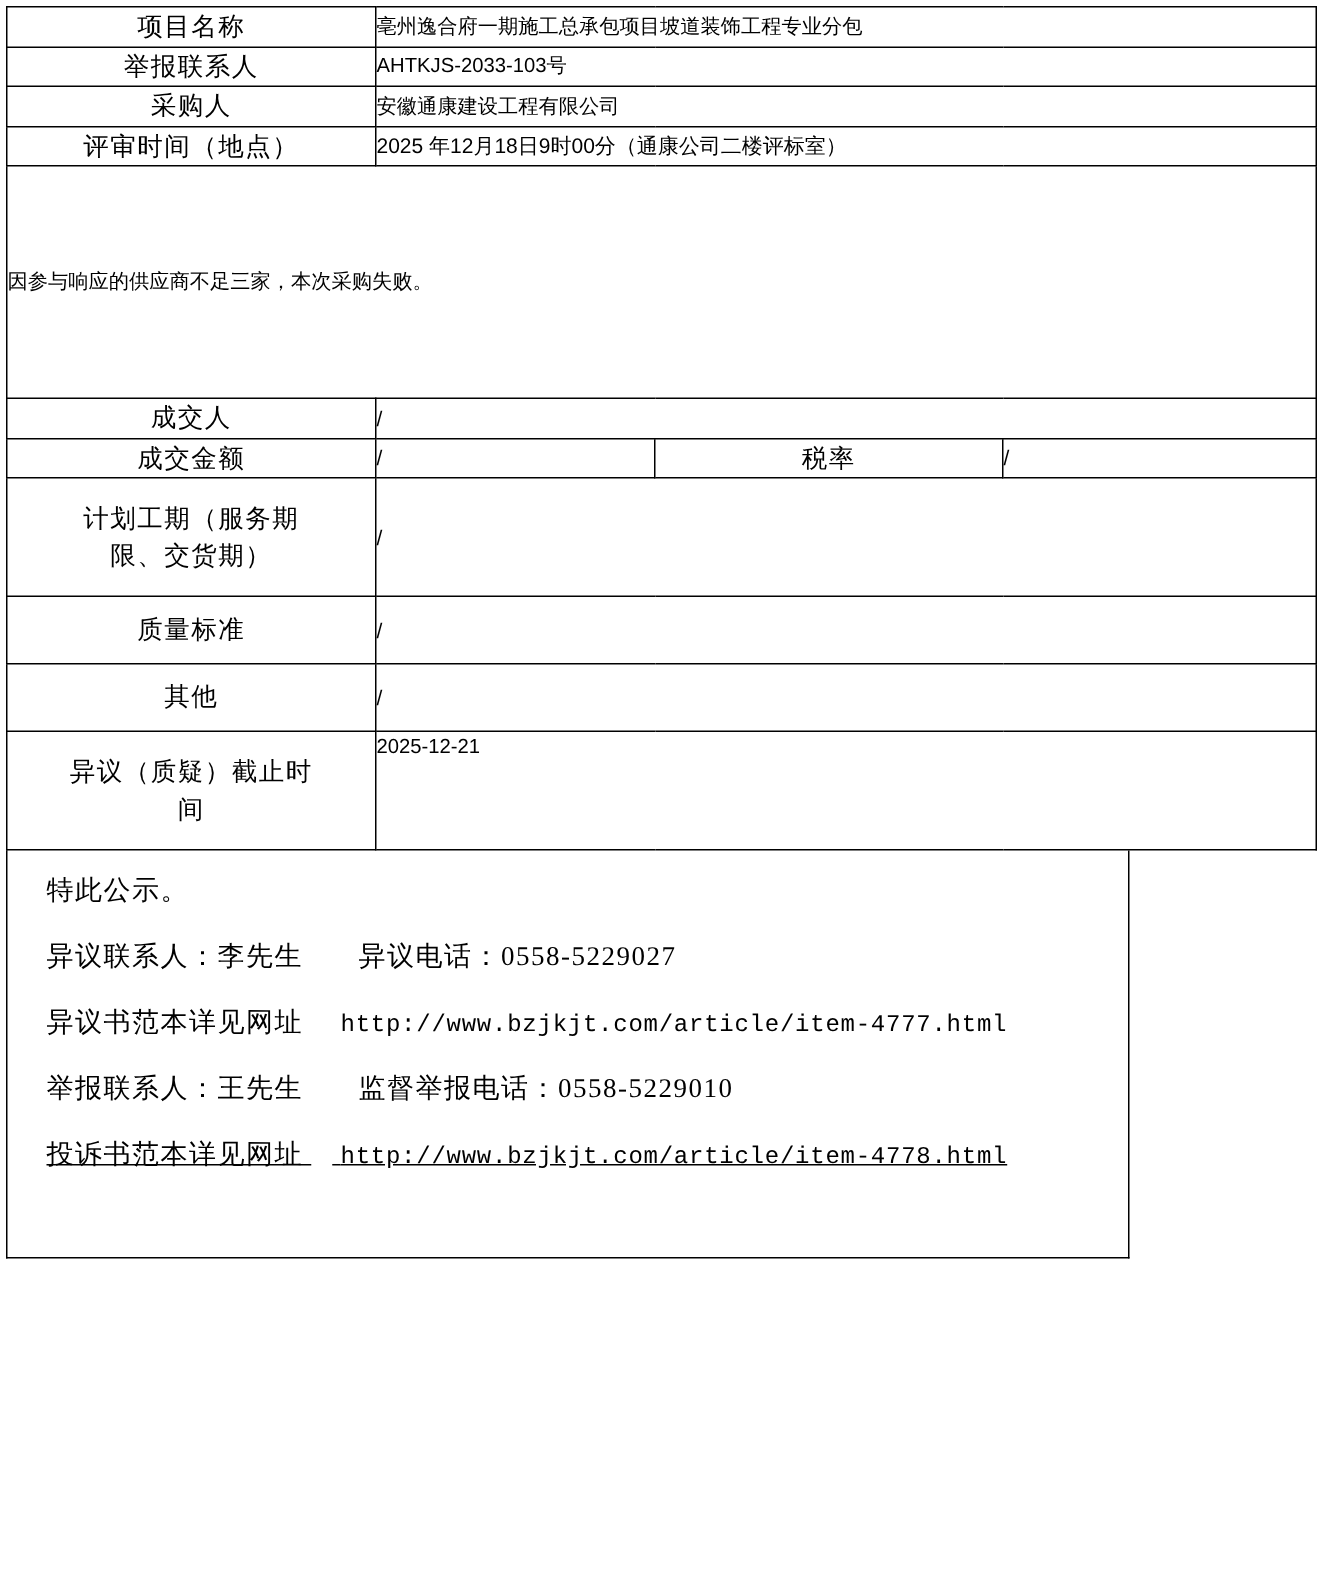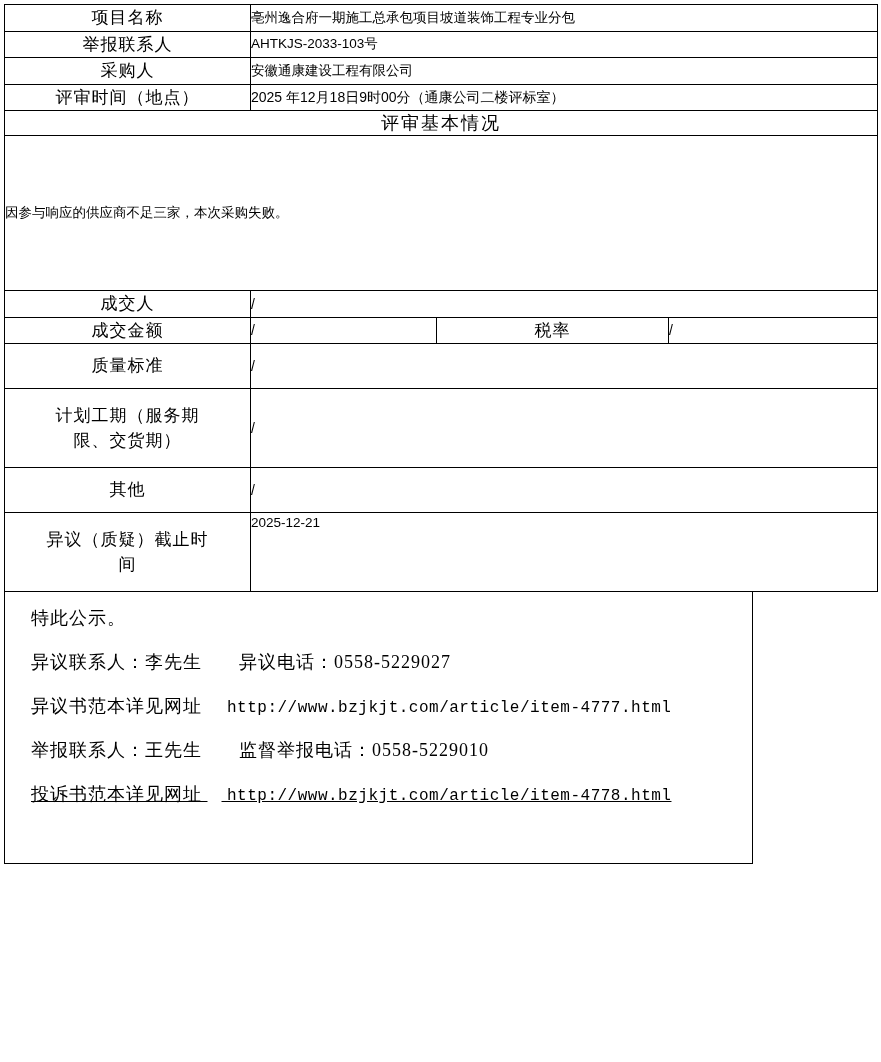--- a/index.html
+++ b/index.html
@@ -122,45 +122,42 @@
         <td class="val" colspan="3">AHTKJS-2033-103号</td>
       </tr>
       <tr>
         <td class="lbl">采购人</td>
         <td class="val" colspan="3">安徽通康建设工程有限公司</td>
       </tr>
       <tr>
         <td class="lbl">评审时间（地点）</td>
         <td class="val-serif" colspan="3">2025 年12月18日9时00分（通康公司二楼评标室）</td>
       </tr>
-      <tr>
-        <td class="section-title" colspan="4">评审基本情况</td>
-      </tr>
       <tr class="h-row-tall">
         <td class="body-text" colspan="4">因参与响应的供应商不足三家，本次采购失败。</td>
       </tr>
       <tr>
         <td class="lbl">成交人</td>
         <td class="slash" colspan="3">/</td>
       </tr>
       <tr>
         <td class="lbl">成交金额</td>
         <td class="slash">/</td>
         <td class="lbl">税率</td>
         <td class="slash">/</td>
       </tr>
       <tr>
-        <td class="lbl" style="height:44px">质量标准</td>
-        <td class="slash" colspan="3">/</td>
-      </tr>
-      <tr>
         <td class="lbl" style="height:78px">
           <div>计划工期（服务期</div>
           <div>限、交货期）</div>
         </td>
+        <td class="slash" colspan="3">/</td>
+      </tr>
+      <tr>
+        <td class="lbl" style="height:44px">质量标准</td>
         <td class="slash" colspan="3">/</td>
       </tr>
       <tr>
         <td class="lbl" style="height:44px">其他</td>
         <td class="slash" colspan="3">/</td>
       </tr>
       <tr>
         <td class="lbl" style="height:78px">
           <div>异议（质疑）截止时</div>
           <div>间</div>

